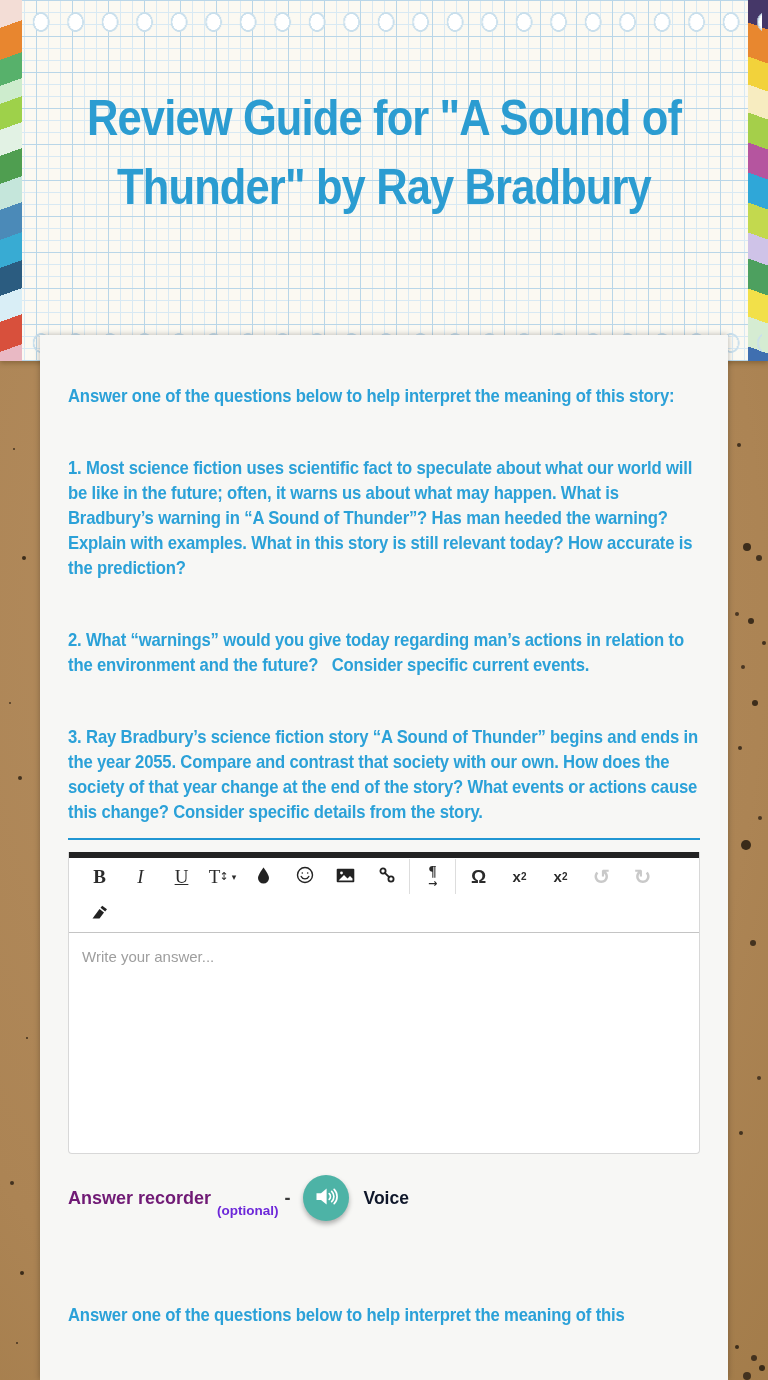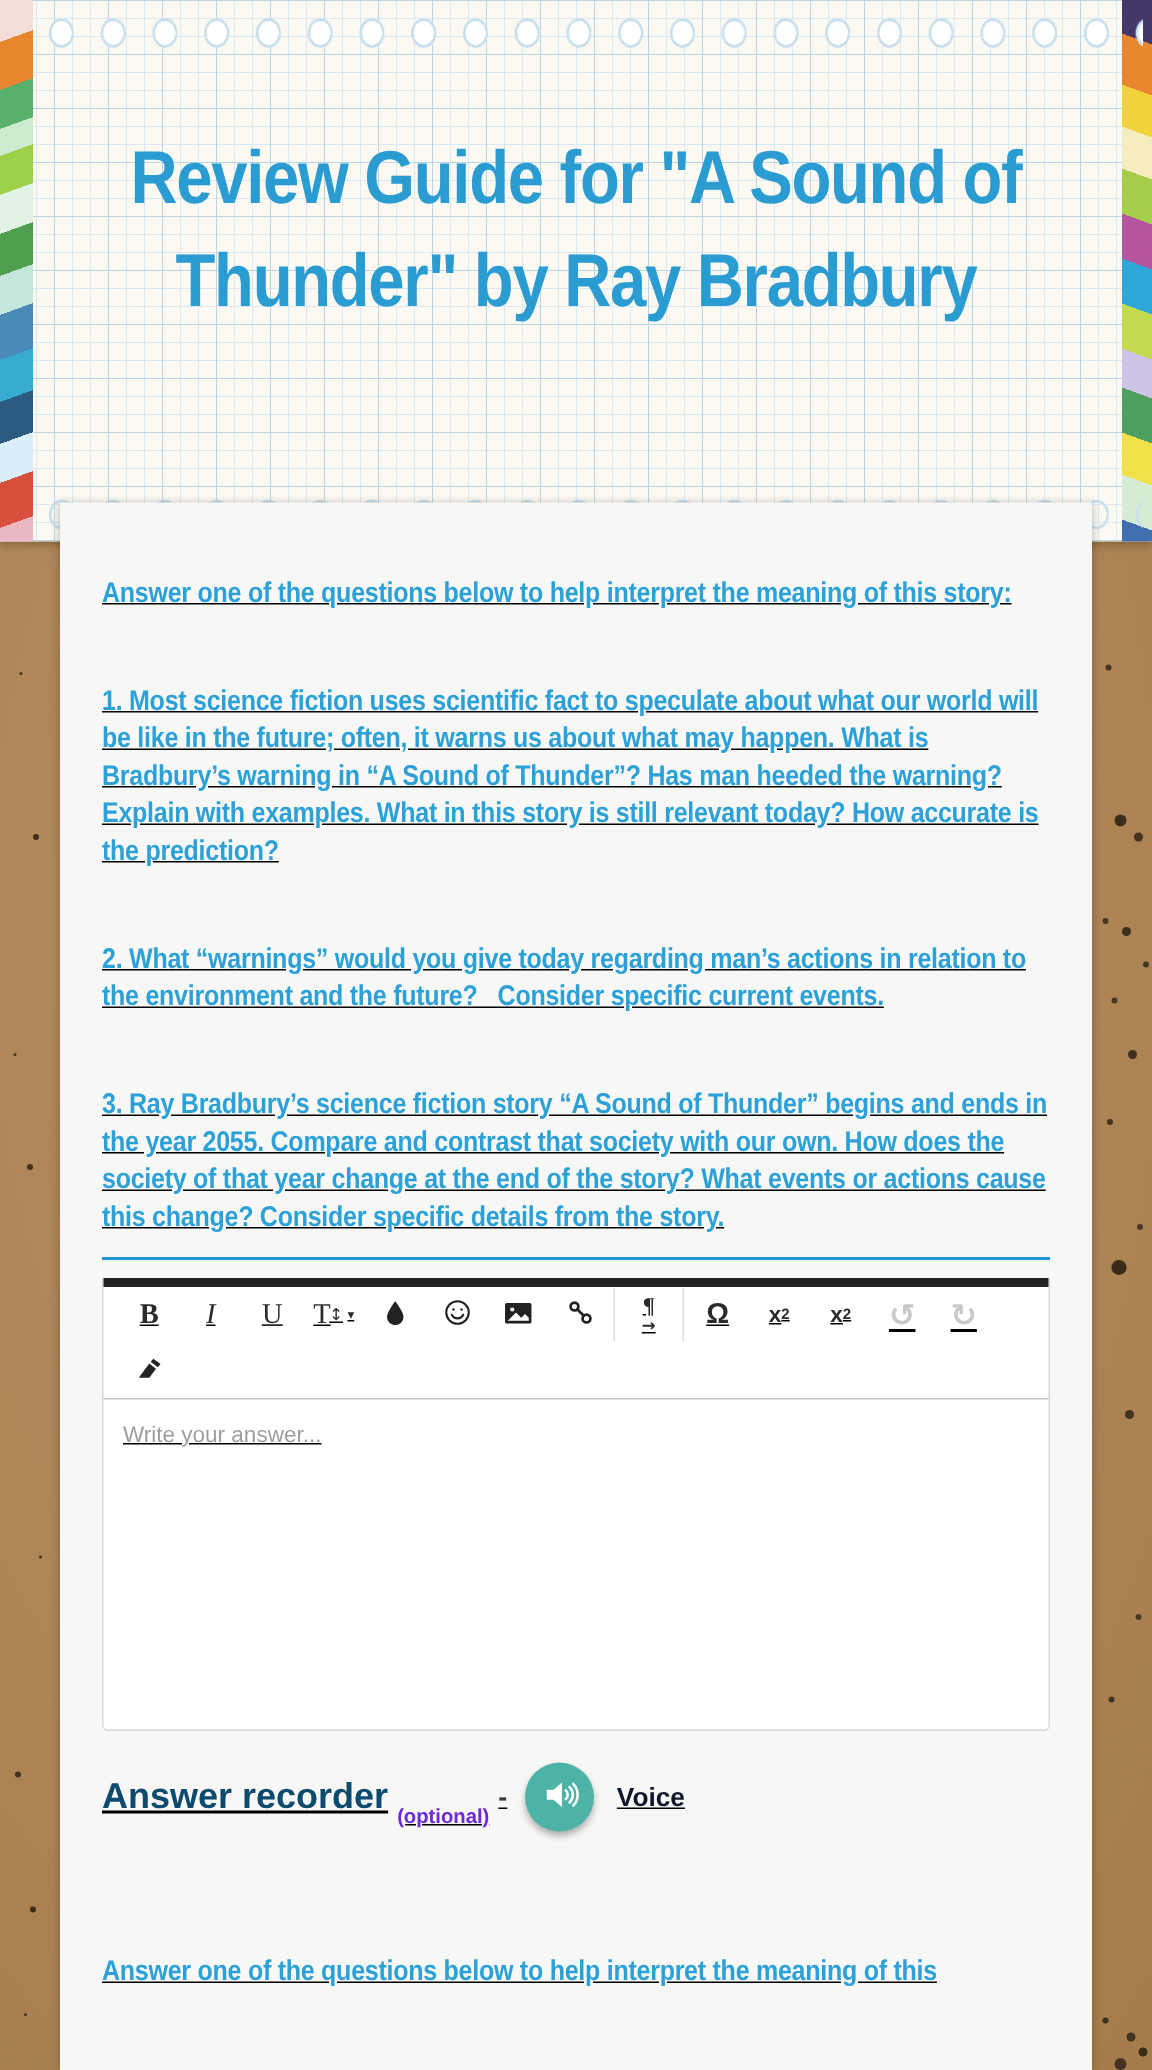--- a/index.html
+++ b/index.html
@@ -45,21 +45,21 @@
     background:linear-gradient(180deg,
       #453768 0 66px,#e8872f 66px 100px,#f2d23b 100px 128px,#f7ecc0 128px 156px,#a5cf4a 156px 186px,
       #b5559f 186px 216px,#2fa7d8 216px 246px,#c3d94e 246px 276px,#cfc3e8 276px 302px,#4da05f 302px 332px,
       #f2e049 332px 360px,#d5ecd2 360px 390px,#3f6fb0 390px 460px);}
   .title{position:absolute;left:34px;top:84px;width:700px;text-align:center;
     transform:scaleX(0.87);transform-origin:50% 0;
     font-weight:bold;font-size:50px;line-height:69px;color:#2b9cd1;letter-spacing:-1px;}
 
   
   .card{position:absolute;left:40px;top:335px;width:688px;height:1045px;box-sizing:border-box;
-    background:#f7f7f5;box-shadow:0 0 6px rgba(0,0,0,.28);padding:16px 28px;overflow:hidden;text-decoration:underline;}
+    background:#f7f7f5;box-shadow:0 0 6px rgba(0,0,0,.28);padding:16px 28px;overflow:hidden;}
   .scaled{transform:scaleX(0.878);transform-origin:0 0;width:720px;}
   .q-heading{margin:32px 0 0;font-weight:bold;font-size:19px;line-height:25px;color:#2ba1d8;letter-spacing:-0.2px;}
   .q-para{margin:47px 0 0;font-weight:bold;font-size:19px;line-height:25px;color:#2ba1d8;letter-spacing:-0.2px;}
   .blue-hr{border:none;border-top:2px solid #2196d3;margin:14px 0 0;}
 
   
   .editor{margin-top:12px;background:#fff;border:1px solid #d8d8d8;border-top:none;border-radius:0 0 4px 4px;}
   .editor-topbar{height:6px;background:#222;}
   .toolbar{padding:0 10px;border-bottom:1px solid #c4c4c4;}
   .tb-row{display:flex;align-items:center;height:37px;}
@@ -81,21 +81,21 @@
   .pilcrow .p2{font-family:"DejaVu Sans",sans-serif;font-size:11px;font-weight:bold;margin-top:-1px;}
   .tb-sep{width:1px;height:35px;background:#ddd;margin:0 2px;}
   .answer-area{position:relative;}
   .answer-area textarea{display:block;width:100%;height:220px;box-sizing:border-box;border:none;outline:none;
     resize:none;background:transparent;padding:15px 13px;font-family:"Liberation Sans",sans-serif;
     font-size:15px;color:#444;}
   .answer-area textarea::placeholder{color:#9e9e9e;opacity:1;}
 
   
   .recorder{margin-top:18px;display:flex;align-items:center;height:52px;}
-  .rec-label{font-weight:bold;font-size:24px;color:#0c4a6e;}
+  .rec-label{font-weight:bold;font-size:18px;color:#701a75;}
   .rec-optional{font-weight:bold;font-size:13.5px;color:#6d28d9;margin-left:6px;margin-top:24px;}
   .rec-dash{font-weight:bold;font-size:18px;color:#3a3a3a;margin-left:6px;}
   .voice-btn{width:46px;height:46px;border-radius:50%;border:none;cursor:pointer;background:#4db3a6;
     display:flex;align-items:center;justify-content:center;margin-left:12px;
     box-shadow:0 3px 5px rgba(0,0,0,.3);}
   .voice-label{font-weight:bold;font-size:17.5px;color:#0f172a;margin-left:15px;}
 
   .next-heading{margin-top:78px;}
 </style>
 </head>

